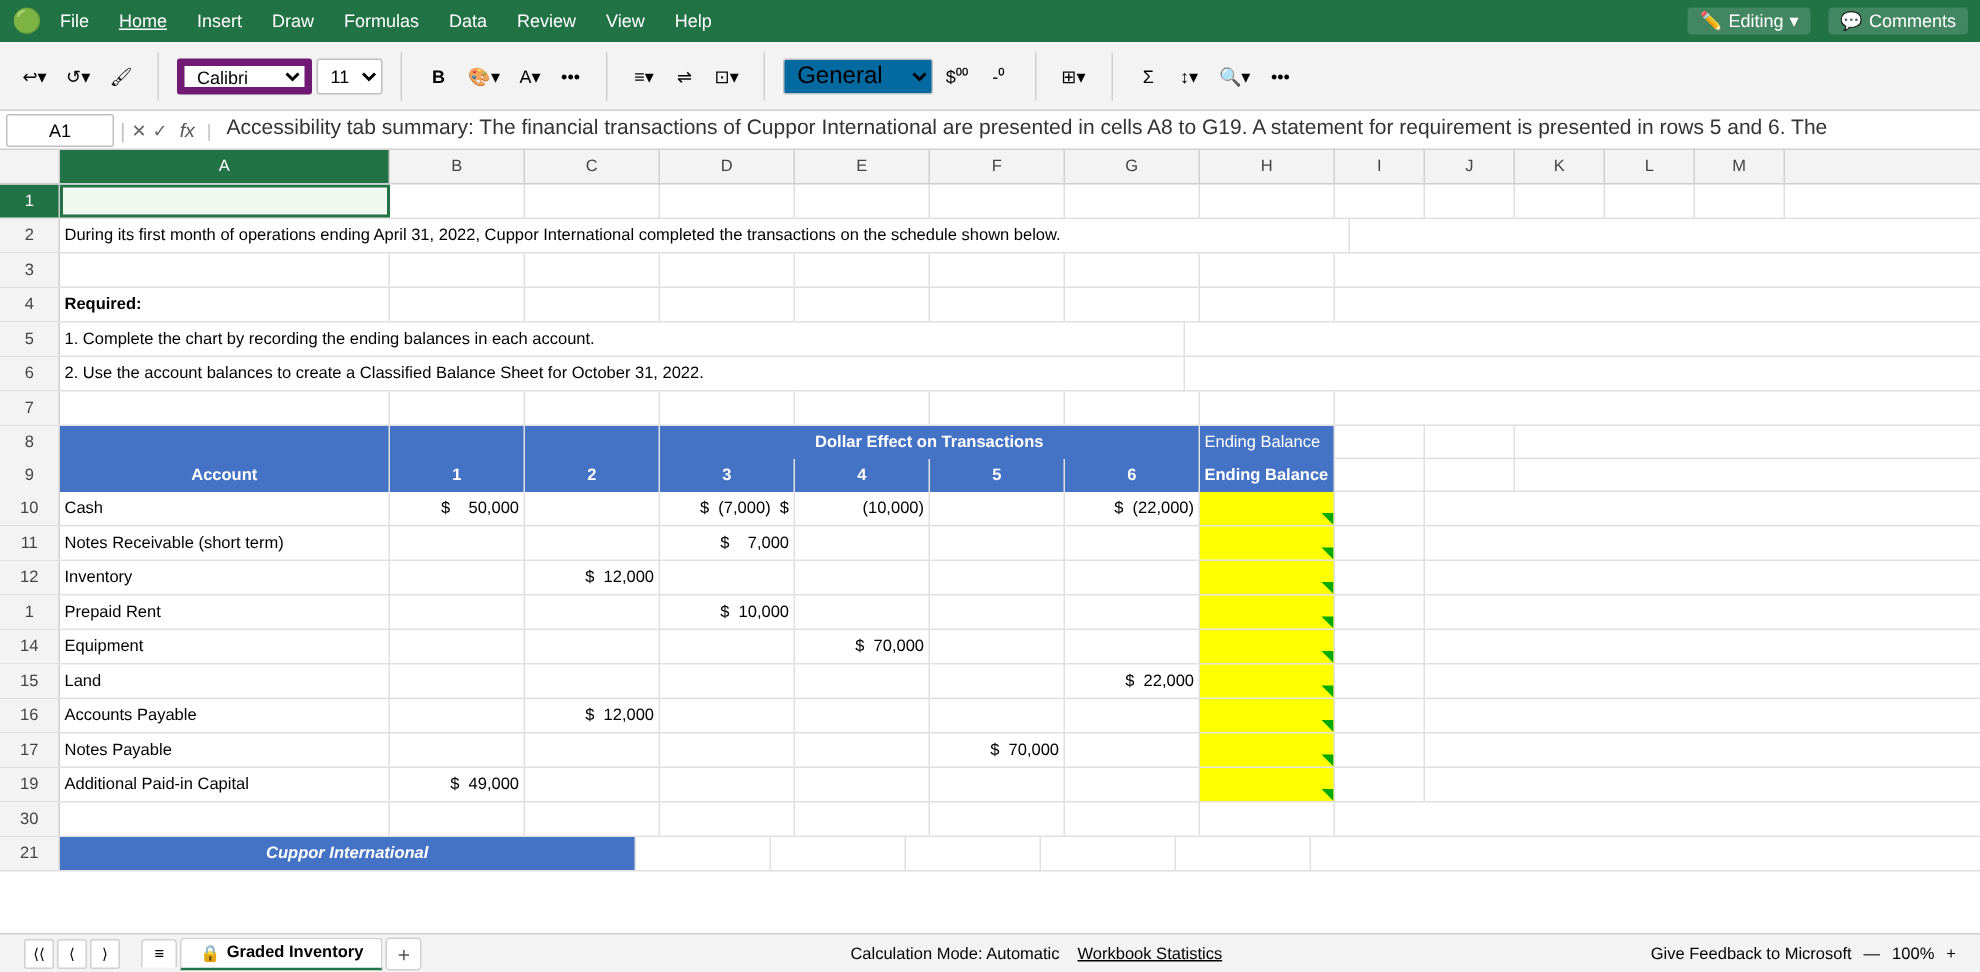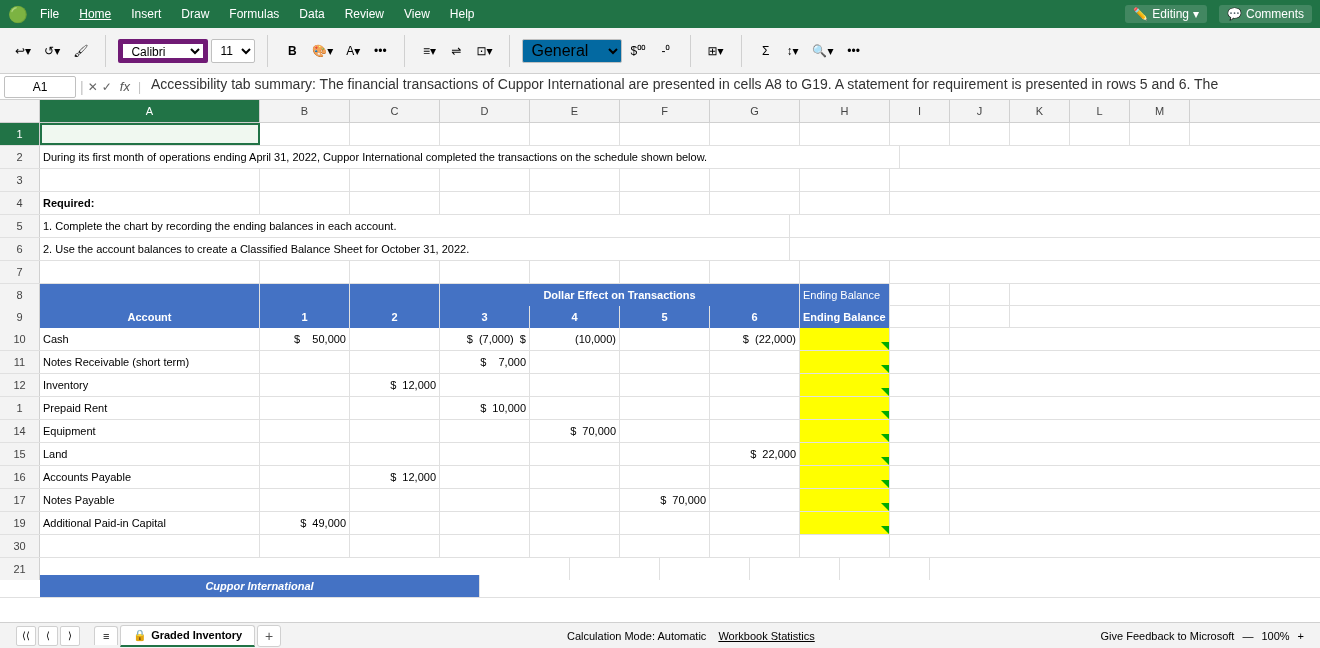--- a/index.html
+++ b/index.html
@@ -502,21 +502,21 @@
         <div class="cell w-c"></div>
         <div class="cell w-d"></div>
         <div class="cell w-e"></div>
         <div class="cell w-f"></div>
         <div class="cell w-g"></div>
         <div class="cell w-h"></div>
       </div>
 
       <div class="grid-row">
         <div class="row-num">21</div>
-        <div class="cell bg-blue center bold" style="width:440px; color:white; justify-content:center; font-weight:bold; font-style:italic;margin-top:17px;">Cuppor International</div>
+        <div class="cell bg-blue center bold" style="width:384px; color:white; justify-content:center; font-weight:bold; font-style:italic;">Cuppor International</div>
         <div class="cell w-d"></div>
         <div class="cell w-e"></div>
         <div class="cell w-f"></div>
         <div class="cell w-g"></div>
         <div class="cell w-h"></div>
       </div>
 
 
     </div>
   </div>

